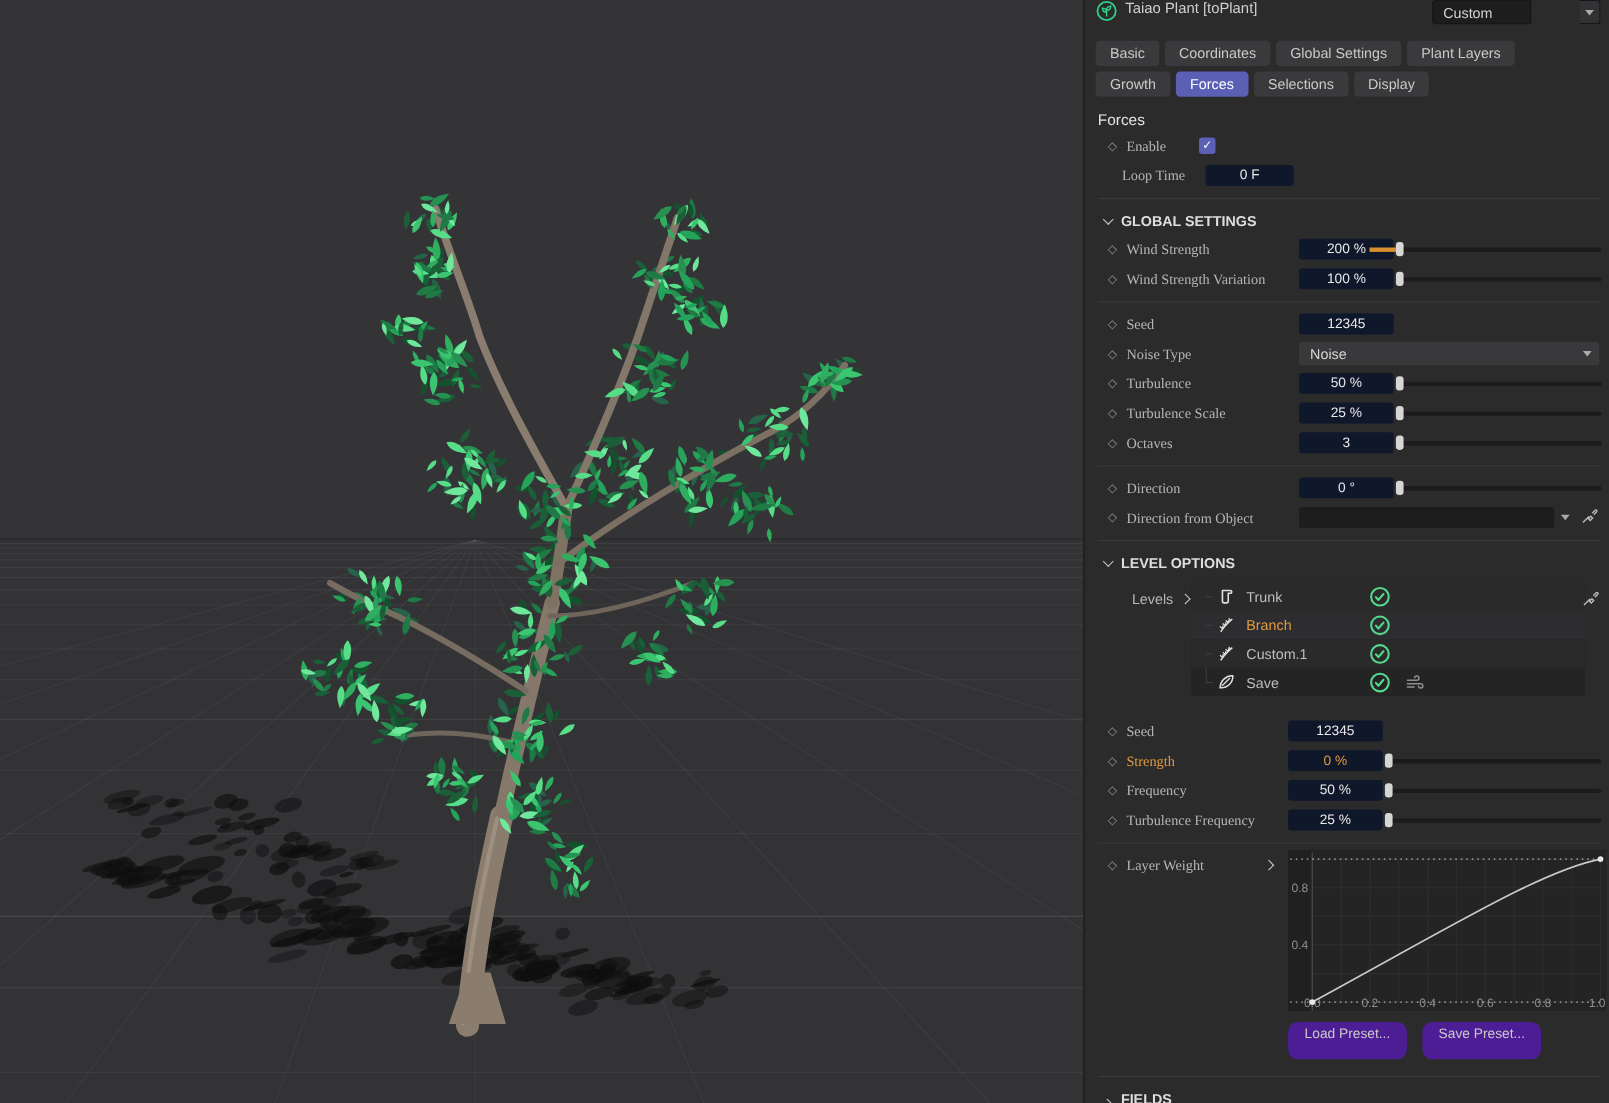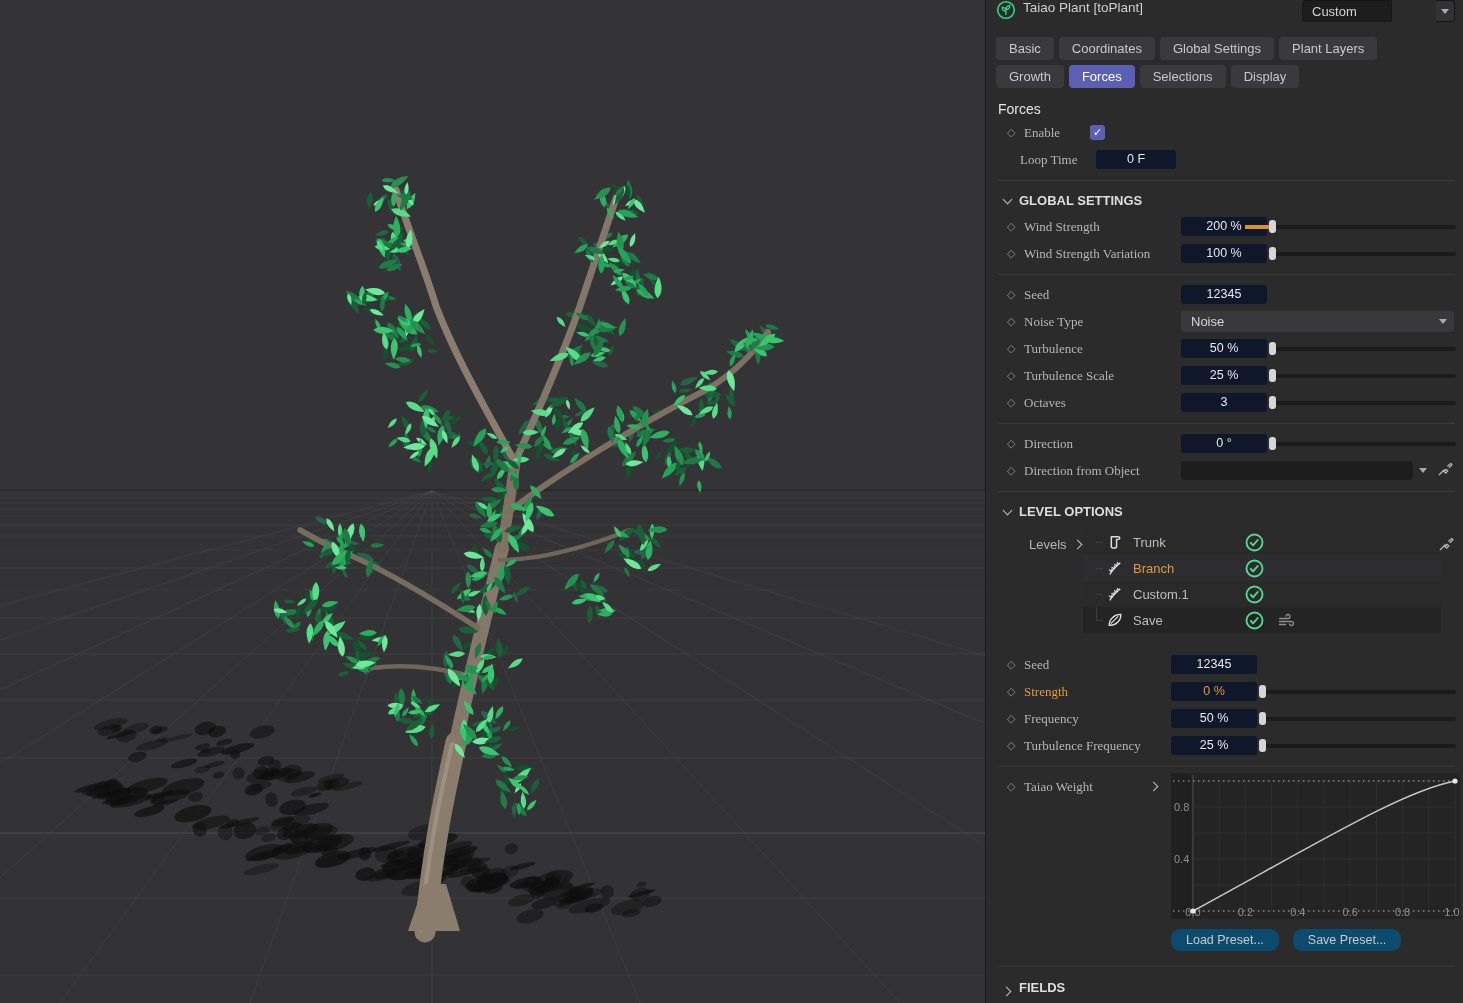--- a/index.html
+++ b/index.html
@@ -65,21 +65,21 @@
   .lname{color:#bdbdbd;}
   .lname.sel{color:#e09a3e;}
   .lcheck{position:absolute;left:162px;top:4px;width:19px;height:19px;}
   .lwind{position:absolute;left:194px;top:5px;width:19px;height:17px;}
   .dots{width:34px;height:5px;border-bottom:2px dotted #7c7c7c;margin:5px 0 0 260px;}
   
   .lwrow{display:flex;margin-top:6px;}
   .lwleft{position:relative;width:185px;height:27px;display:flex;align-items:center;padding-left:21px;box-sizing:border-box;}
   .graphbox{width:289px;height:146px;background:#242425;}
   .btnrow{display:flex;gap:14px;margin:10px 0 0 185px;}
-  .pbtn{height:22px;line-height:22px;padding:0 15px;background:#0c4a6e;border-radius:9px;color:#c9c9c9;font-size:12.5px;}
+  .pbtn{height:34px;line-height:22px;padding:0 15px;background:#4c1d95;border-radius:9px;color:#c9c9c9;font-size:12.5px;}
   .fields-head{display:flex;align-items:flex-end;gap:9px;padding:7px 0 6px 17px;font-weight:bold;color:#dedede;}
 </style>
 </head>
 <body>
 
 <div class="viewport">
   <svg id="vp" width="985" height="1003">
       <rect x="0" y="0" width="985" height="491" fill="#343437"></rect>
       <rect x="0" y="491" width="985" height="512" fill="#333336"></rect>
       <rect x="0" y="489" width="985" height="2" fill="#2c2c2e"></rect>
@@ -1236,21 +1236,21 @@
     <span class="slider g2">
       <span class="fill" style="width: 23%;"><span class="handle"></span></span>
     </span>
   </div>
 
   <div class="sep"></div>
 
   <div class="lwrow">
     <div class="lwleft">
       <span class="bullet">◇</span>
-      <span class="rlabel">Taiao Weight</span>
+      <span class="rlabel">Layer Weight</span>
       <span class="chev right" style="position:absolute;right:14px"></span>
     </div>
     <div class="graphbox">
       <svg id="graph" width="289" height="146">
           <rect x="0" y="0" width="289" height="146" fill="#242425"></rect>
           <rect x="0" y="0" width="20" height="146" fill="#202021"></rect>
           <line x1="22" y1="8" x2="22" y2="138" stroke="#2e2e30" stroke-width="1"></line>
           <line x1="48.2" y1="8" x2="48.2" y2="138" stroke="#2e2e30" stroke-width="1"></line>
           <line x1="74.4" y1="8" x2="74.4" y2="138" stroke="#2e2e30" stroke-width="1"></line>
           <line x1="100.6" y1="8" x2="100.6" y2="138" stroke="#2e2e30" stroke-width="1"></line>

